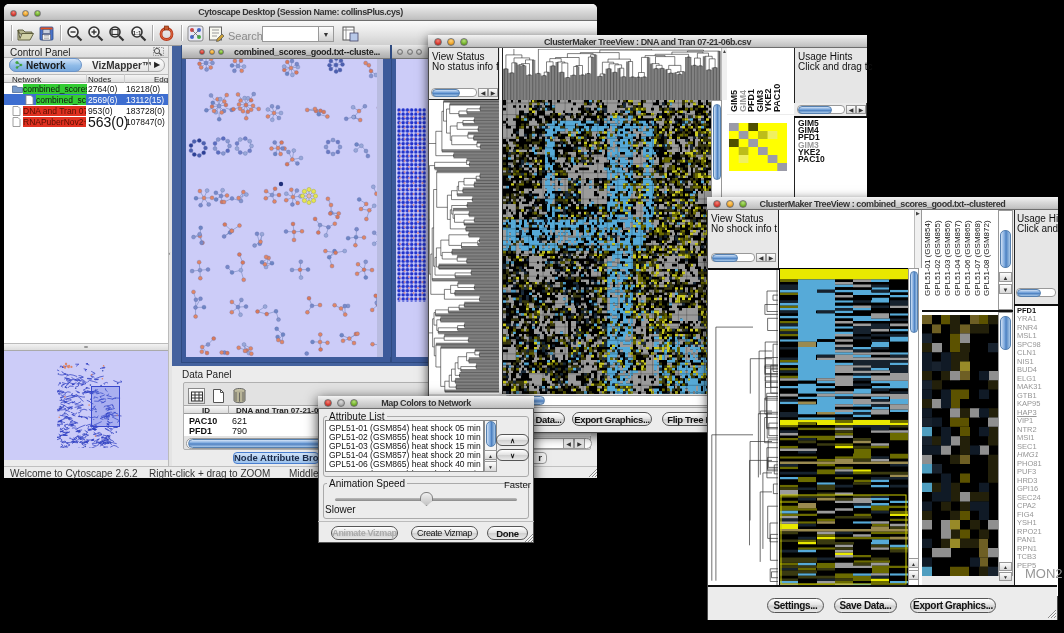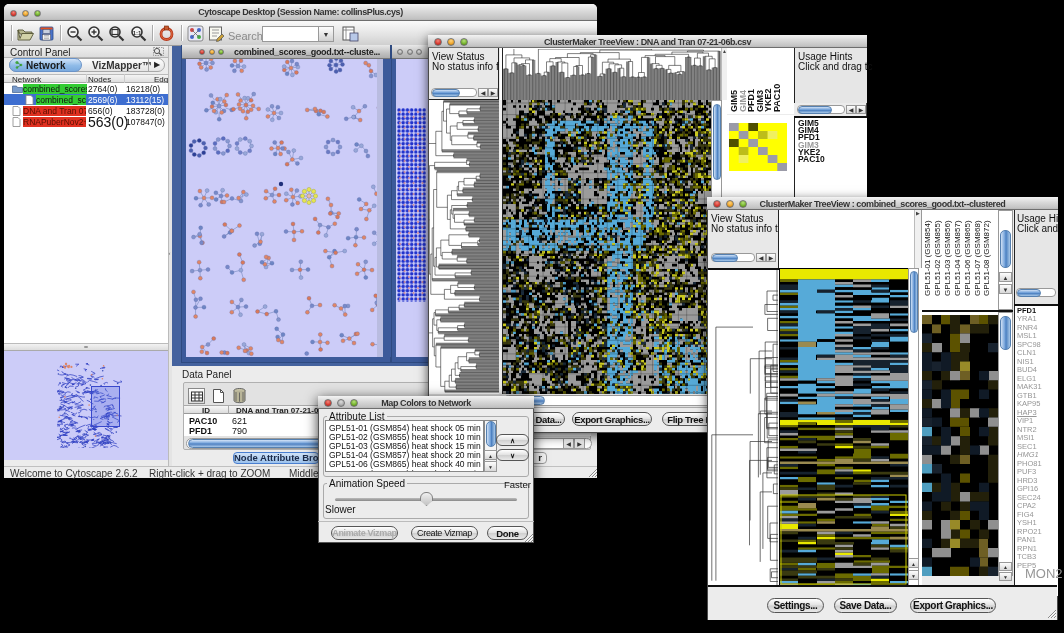--- a/index.html
+++ b/index.html
@@ -140,21 +140,21 @@
   </div>
 <div style="position:absolute;left:36px;top:94.5px;width:50px;height:10px;background:#33cc33;font-size:8.5px;line-height:10px;color:#111;white-space:nowrap;overflow:hidden;">combined_sco</div>
 <div style="position:absolute;left:88px;top:95.5px;font-size:8.5px;line-height:9.5px;color:#fff;white-space:nowrap;">2569(6)</div>
 <div style="position:absolute;left:126px;top:95.5px;font-size:8.5px;line-height:9.5px;color:#fff;white-space:nowrap;">13112(15)</div>
 <div style="position:absolute;left:12px;top:106px;width:9px;height:10px;">
     <svg width="9" height="10" viewBox="0 0 9 10">
       <path d="M1 0.5h5l2 2v7h-7z" fill="#fff" stroke="#888" stroke-width="0.8"></path>
     </svg>
   </div>
 <div style="position:absolute;left:23px;top:105.5px;width:63px;height:10px;background:#e03020;font-size:8.5px;line-height:10px;color:#5a1000;white-space:nowrap;overflow:hidden;">DNA and Tran 07</div>
-<div style="position:absolute;left:88px;top:106.5px;font-size:8.5px;line-height:9.5px;color:#111;white-space:nowrap;">656(0)</div>
+<div style="position:absolute;left:88px;top:106.5px;font-size:8.5px;line-height:9.5px;color:#111;white-space:nowrap;">953(0)</div>
 <div style="position:absolute;left:126px;top:106.5px;font-size:8.5px;line-height:9.5px;color:#111;white-space:nowrap;">183728(0)</div>
 <div style="position:absolute;left:12px;top:117px;width:9px;height:10px;">
     <svg width="9" height="10" viewBox="0 0 9 10">
       <path d="M1 0.5h5l2 2v7h-7z" fill="#fff" stroke="#888" stroke-width="0.8"></path>
     </svg>
   </div>
 <div style="position:absolute;left:23px;top:116.5px;width:63px;height:10px;background:#e03020;font-size:8.5px;line-height:10px;color:#5a1000;white-space:nowrap;overflow:hidden;">RNAPuberNov2+!</div>
 <div style="position:absolute;left:88px;top:117.5px;font-size:14px;line-height:9.5px;color:#111;white-space:nowrap;">563(0)</div>
 <div style="position:absolute;left:126px;top:117.5px;font-size:8.5px;line-height:9.5px;color:#111;white-space:nowrap;">107847(0)</div>
 <div style="position:absolute;left:4px;top:343px;width:164px;height:8px;background:linear-gradient(#f2f2f2,#ddd);border-top:1px solid #bbb;border-bottom:1px solid #aaa;"></div>
@@ -924,21 +924,21 @@
 <div style="position:absolute;left:572px;top:412px;width:80px;height:14px;background:linear-gradient(#ffffff,#e2e2e2 48%,#cfcfcf 52%,#e8e8e8);border:1.2px solid #555;border-radius:8.0px;color:#111;font-weight:bold;font-size:9.5px;line-height:13px;text-align:center;letter-spacing:-0.35px;white-space:nowrap;overflow:hidden;">Export Graphics...</div>
 <div style="position:absolute;left:662px;top:412px;width:76px;height:14px;background:linear-gradient(#ffffff,#e2e2e2 48%,#cfcfcf 52%,#e8e8e8);border:1.2px solid #555;border-radius:8.0px;color:#111;font-weight:bold;font-size:9.5px;line-height:13px;text-align:center;letter-spacing:-0.35px;white-space:nowrap;overflow:hidden;">Flip Tree Nodes</div>
 <div style="position:absolute;left:707px;top:197px;width:351px;height:423px;background:#ececec;border:1px solid #4a4a4a;box-shadow:0 3px 10px rgba(0,0,0,0.7);"></div>
 <div class="tbar" style="position:absolute;left:707px;top:197px;width:351px;height:13px;"></div>
 <span style="position:absolute;left:713px;top:199.5px;width:8px;height:8px;border-radius:50%;background:radial-gradient(circle at 50% 30%,#f0867a 0%,#d93a31 55%,#8f1a12 100%);border:0.5px solid #777;"></span>
 <span style="position:absolute;left:726px;top:199.5px;width:8px;height:8px;border-radius:50%;background:radial-gradient(circle at 50% 30%,#ffd37a 0%,#f0a72e 55%,#935f07 100%);border:0.5px solid #777;"></span>
 <span style="position:absolute;left:739px;top:199.5px;width:8px;height:8px;border-radius:50%;background:radial-gradient(circle at 50% 30%,#b5e07a 0%,#77b52e 55%,#3d6b07 100%);border:0.5px solid #777;"></span>
 <div class="ttext" style="position:absolute;left:707px;top:198.5px;width:351px;height:11px;">ClusterMaker TreeView : combined_scores_good.txt--clustered</div>
 <div style="position:absolute;left:708px;top:210px;width:71px;height:58px;background:#e8e8e8;border-right:1.5px solid #222;"></div>
 <div style="position:absolute;left:711px;top:213px;font-size:10px;line-height:11px;color:#111;white-space:nowrap;">View Status</div>
-<div style="position:absolute;left:711px;top:223px;font-size:10px;line-height:11px;color:#111;white-space:nowrap;">No status info t</div>
+<div style="position:absolute;left:711px;top:223px;font-size:10px;line-height:11px;color:#111;white-space:nowrap;">No shock info t</div>
 <div style="position:absolute;left:711px;top:253px;width:44px;height:9px;background:#fff;border:1px solid #999;border-radius:4px;"></div>
 <div style="position:absolute;left:712px;top:254px;width:26px;height:8px;background:linear-gradient(#cfe0f5,#6f9fd8 45%,#4a7fc0 55%,#a8c8e8);border-radius:4px;border:0.5px solid #5580b0;"></div>
 <div style="position:absolute;left:756px;top:253px;width:10px;height:9px;background:linear-gradient(#fdfdfd,#d8d8d8);border:1px solid #999;color:#333;font-size:6px;line-height:9px;text-align:center;">◀</div>
 <div style="position:absolute;left:766px;top:253px;width:10px;height:9px;background:linear-gradient(#fdfdfd,#d8d8d8);border:1px solid #999;color:#333;font-size:6px;line-height:9px;text-align:center;">▶</div>
 <div style="position:absolute;left:779px;top:210px;width:135px;height:58px;background:#fff;"></div>
 <div style="position:absolute;left:708px;top:268px;width:206px;height:1.5px;background:#111;"></div>
 <div style="position:absolute;left:914px;top:210px;width:7px;height:108px;background:#f0f0f0;border-left:1px solid #bbb;font-size:5px;color:#444;text-align:center;">▶</div>
 <div style="position:absolute;left:921px;top:210px;width:77px;height:100px;background:#fff;border-left:1px solid #999;"></div>
 <div style="position:absolute;left:923.0px;top:213px;width:10px;height:83px;font-size:8px;color:#111;writing-mode:vertical-rl;transform:rotate(180deg);line-height:9px;white-space:nowrap;">GPL51-01 (GSM854)</div>
 <div style="position:absolute;left:932.9px;top:213px;width:10px;height:83px;font-size:8px;color:#111;writing-mode:vertical-rl;transform:rotate(180deg);line-height:9px;white-space:nowrap;">GPL51-02 (GSM855)</div>

